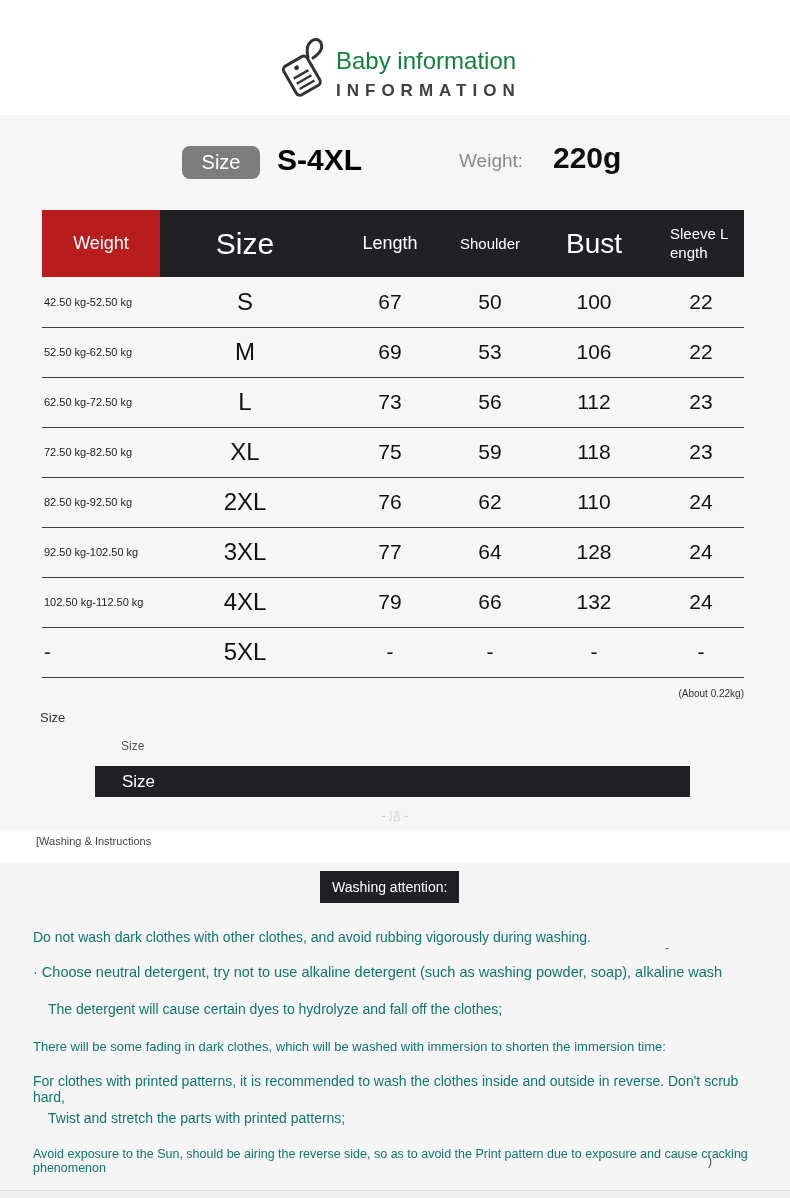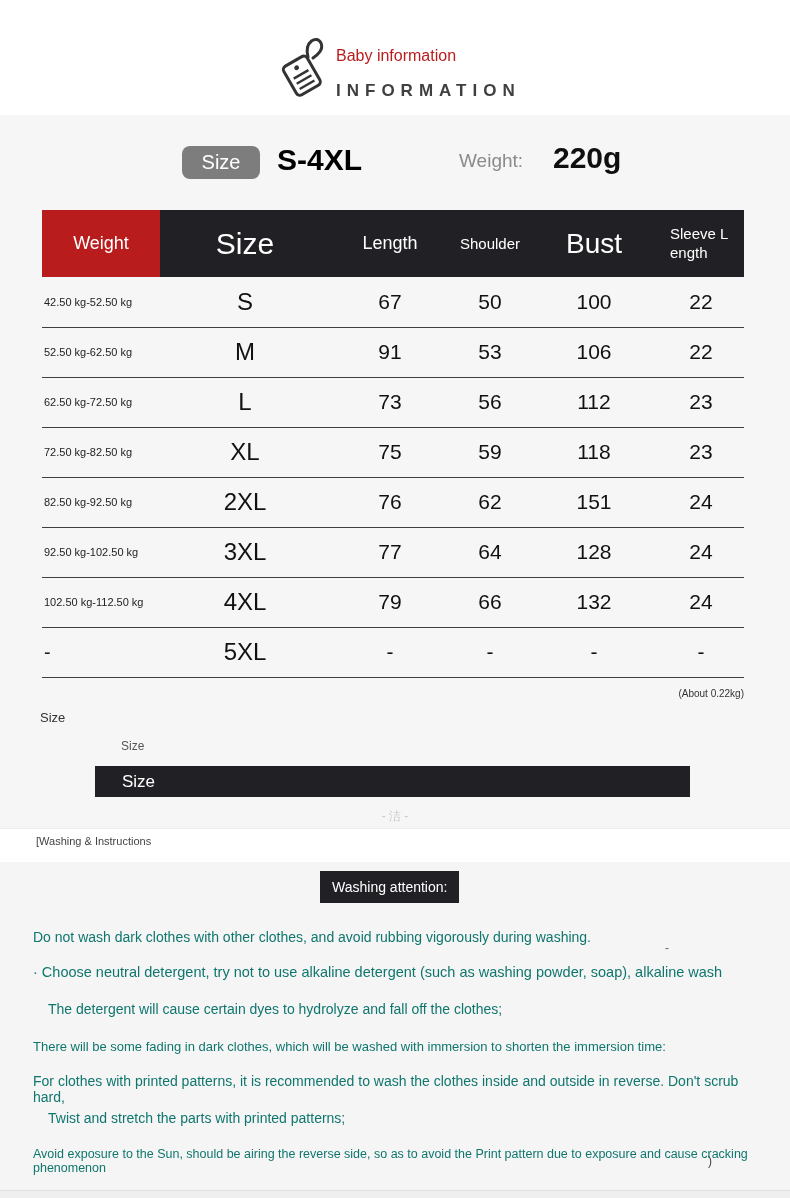--- a/index.html
+++ b/index.html
@@ -9,21 +9,21 @@
     font-family:"Liberation Sans", sans-serif; color:#222;
   }
   
   .bg-main   { position:absolute; left:0; top:115px; width:790px; height:713px; background:#f6f6f6; }
   .bg-strip  { position:absolute; left:0; top:828px; width:790px; height:34px; background:#ffffff; border-top:1px solid #ededed; }
   .bg-wash   { position:absolute; left:0; top:862px; width:790px; height:336px; background:#f5f5f5; }
   .bg-bottom { position:absolute; left:0; top:1190px; width:790px; height:8px; background:#efefef; border-top:1px solid #e0e0e0; }
 
   
   .tag-icon { position:absolute; left:279px; top:33px; }
-  .hd-title { position:absolute; left:336px; top:47px; font-size:16px; color:#b91c1c; }
+  .hd-title { position:absolute; left:336px; top:47px; font-size:24px; color:#15803d; }
   .hd-sub   { position:absolute; left:336px; top:81px; font-size:17px; font-weight:700; letter-spacing:6px; color:#404040; }
 
   
   .size-chip { position:absolute; left:182px; top:146px; width:78px; height:33px; background:#7d7d7d;
                border-radius:8px; color:#fff; font-size:20px; text-align:center; line-height:32px; }
   .size-val  { position:absolute; left:277px; top:143px; font-size:30px; font-weight:700; color:#000000; }
   .wt-label  { position:absolute; left:459px; top:150px; font-size:19px; color:#8a8a8a; }
   .wt-val    { position:absolute; left:553px; top:141px; font-size:30px; font-weight:700; color:#0f0f0f; }
 
   
@@ -119,21 +119,21 @@
       <td class="t-weight">42.50 kg-52.50 kg</td>
       <td class="t-size">S</td>
       <td>67</td>
       <td>50</td>
       <td>100</td>
       <td>22</td>
     </tr>
     <tr>
       <td class="t-weight">52.50 kg-62.50 kg</td>
       <td class="t-size">M</td>
-      <td>91</td>
+      <td>69</td>
       <td>53</td>
       <td>106</td>
       <td>22</td>
     </tr>
     <tr>
       <td class="t-weight">62.50 kg-72.50 kg</td>
       <td class="t-size">L</td>
       <td>73</td>
       <td>56</td>
       <td>112</td>
@@ -145,21 +145,21 @@
       <td>75</td>
       <td>59</td>
       <td>118</td>
       <td>23</td>
     </tr>
     <tr>
       <td class="t-weight">82.50 kg-92.50 kg</td>
       <td class="t-size">2XL</td>
       <td>76</td>
       <td>62</td>
-      <td>151</td>
+      <td>110</td>
       <td>24</td>
     </tr>
     <tr>
       <td class="t-weight">92.50 kg-102.50 kg</td>
       <td class="t-size">3XL</td>
       <td>77</td>
       <td>64</td>
       <td>128</td>
       <td>24</td>
     </tr>

